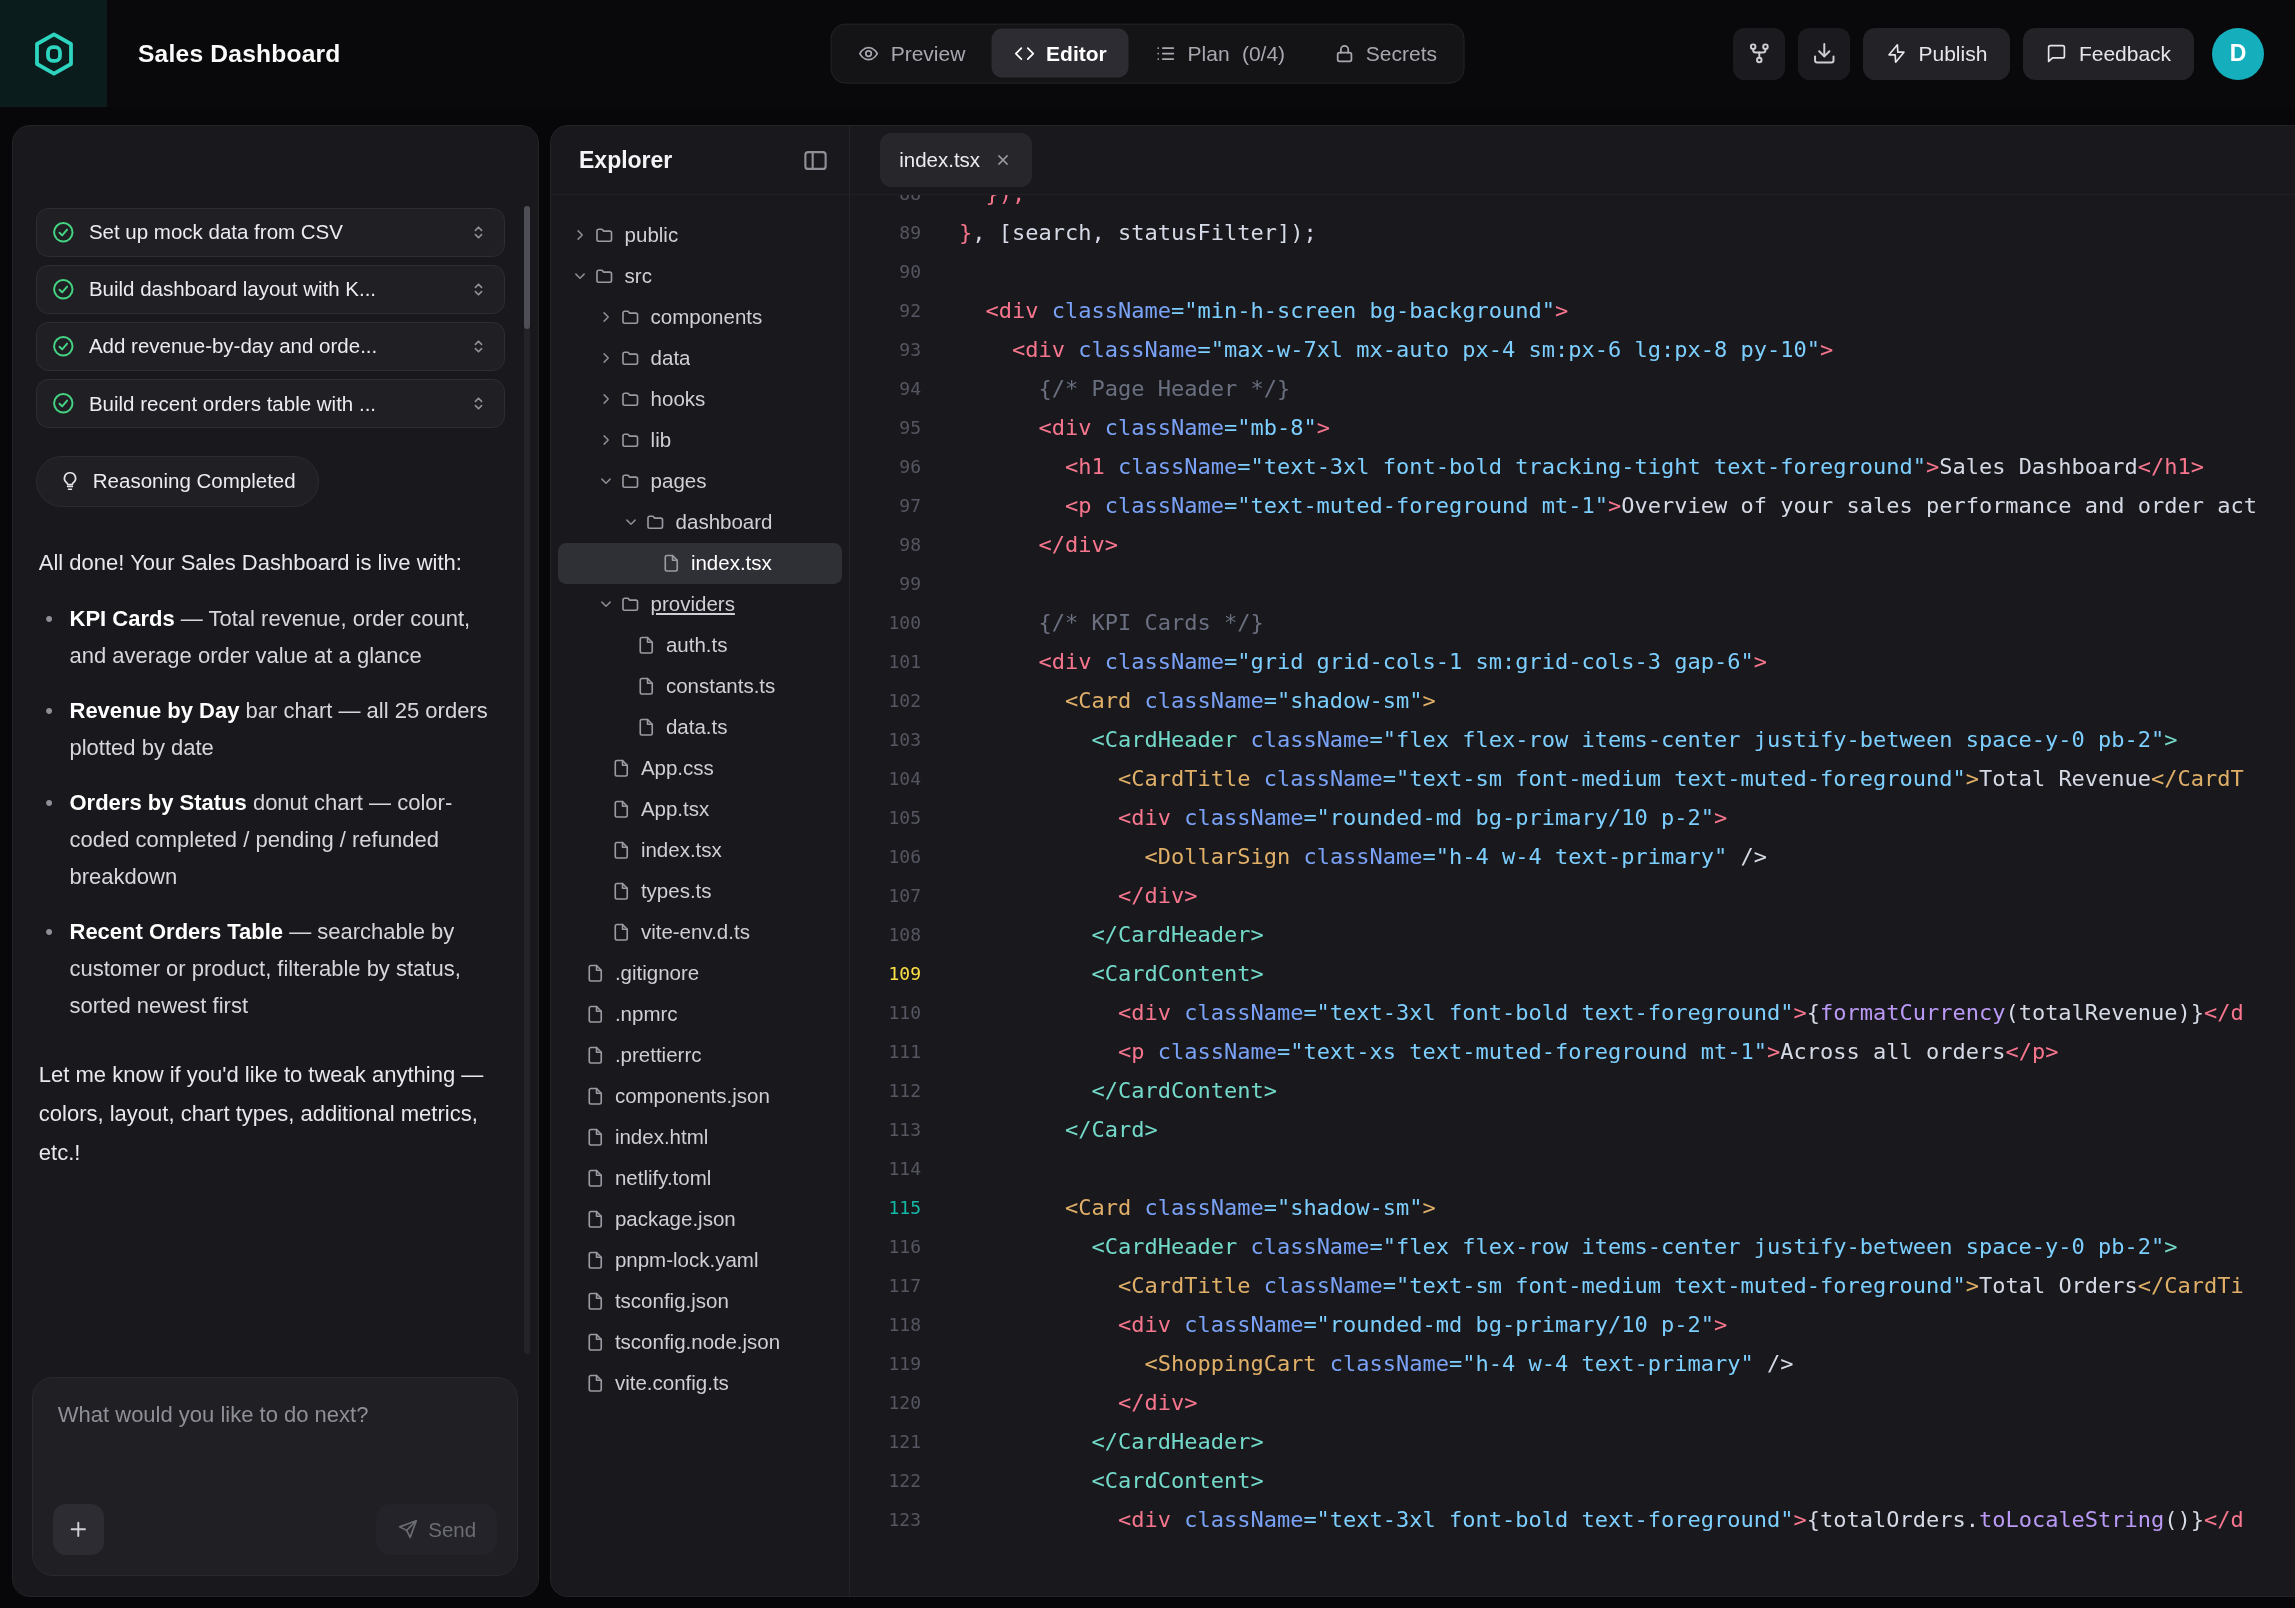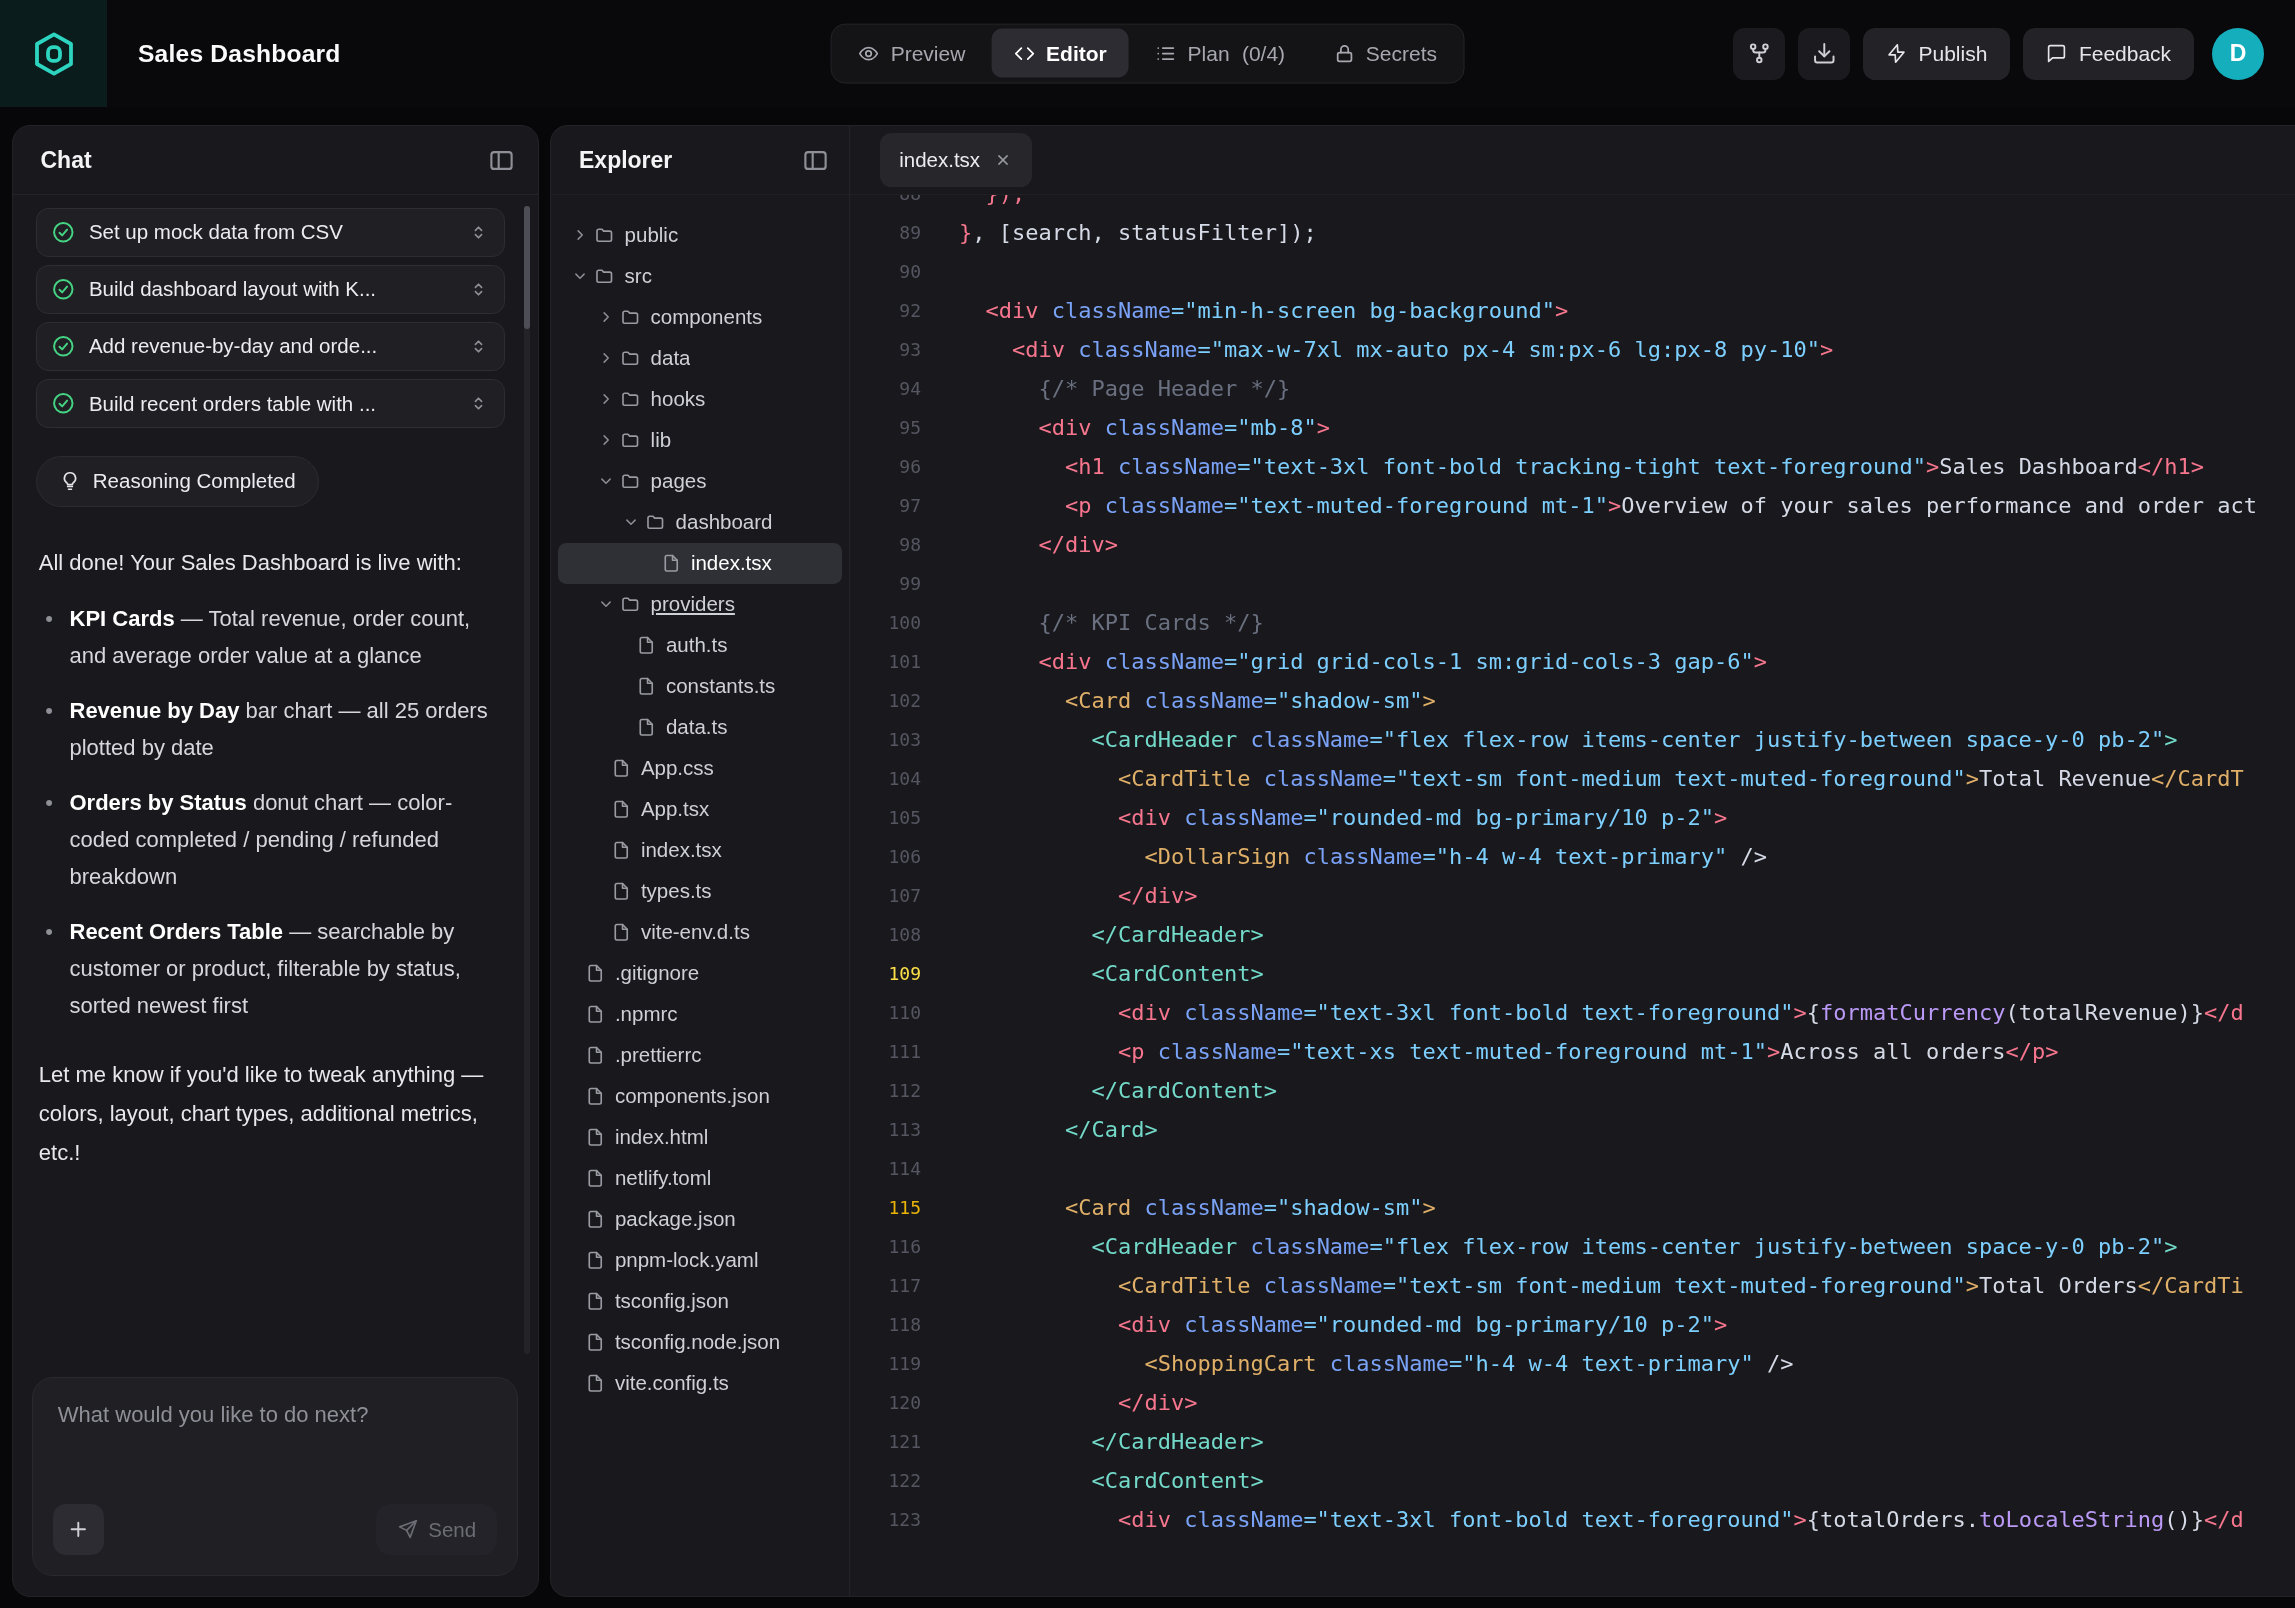--- a/index.html
+++ b/index.html
@@ -176,30 +176,20 @@
               <path d="M21 15a2 2 0 0 1-2 2H7.5L3 21V5a2 2 0 0 1 2-2h14a2 2 0 0 1 2 2z"></path>
             </svg>
           </span>
         <span>Feedback</span>
       </button>
       <div class="avatar">D</div>
     </div>
   </header>
 
   <aside class="chat-panel">
-    <div class="panel-head chat-head">
-      <span class="panel-title">Chat</span>
-      <span class="sp"></span>
-      <span class="icn">
-          <svg viewBox="0 0 24 24" fill="none" stroke="currentColor" stroke-width="1.9" stroke-linecap="round" stroke-linejoin="round">
-            <rect x="3" y="4.5" width="18" height="15" rx="2.5"></rect>
-            <line x1="9.5" y1="4.5" x2="9.5" y2="19.5"></line>
-          </svg>
-        </span>
-    </div>
     <div class="chat-scroll">
       <div id="task-list">
           <div class="task">
             <span class="icn check">
               <svg viewBox="0 0 24 24" fill="none" stroke="currentColor" stroke-width="1.9" stroke-linecap="round" stroke-linejoin="round">
                 <circle cx="12" cy="12" r="9"></circle>
                 <path d="m8.3 12.4 2.6 2.6 4.8-5.6"></path>
               </svg>
             </span>
             <span class="tlabel">Set up mock data from CSV</span>
@@ -666,21 +656,21 @@
             <div class="cl"><span class="ln" style="color: rgb(86, 86, 98);">105</span><span class="lc"><span style="color: rgb(247, 118, 142);">            &lt;div</span><span style="color: rgb(122, 162, 247);"> className</span><span style="color: rgb(125, 207, 255);">="rounded-md bg-primary/10 p-2"</span><span style="color: rgb(247, 118, 142);">&gt;</span></span></div>
             <div class="cl"><span class="ln" style="color: rgb(86, 86, 98);">106</span><span class="lc"><span style="color: rgb(224, 175, 104);">              &lt;DollarSign</span><span style="color: rgb(122, 162, 247);"> className</span><span style="color: rgb(125, 207, 255);">="h-4 w-4 text-primary"</span><span style="color: rgb(213, 218, 230);"> /&gt;</span></span></div>
             <div class="cl"><span class="ln" style="color: rgb(86, 86, 98);">107</span><span class="lc"><span style="color: rgb(247, 118, 142);">            &lt;/div&gt;</span></span></div>
             <div class="cl"><span class="ln" style="color: rgb(86, 86, 98);">108</span><span class="lc"><span style="color: rgb(115, 218, 202);">          &lt;/CardHeader&gt;</span></span></div>
             <div class="cl"><span class="ln" style="color: #fde047; text-align: right;">109</span><span class="lc"><span style="color: rgb(115, 218, 202);">          &lt;CardContent&gt;</span></span></div>
             <div class="cl"><span class="ln" style="color: rgb(86, 86, 98);">110</span><span class="lc"><span style="color: rgb(247, 118, 142);">            &lt;div</span><span style="color: rgb(122, 162, 247);"> className</span><span style="color: rgb(125, 207, 255);">="text-3xl font-bold text-foreground"</span><span style="color: rgb(247, 118, 142);">&gt;</span><span style="color: rgb(213, 218, 230);">{</span><span style="color: rgb(187, 154, 247);">formatCurrency</span><span style="color: rgb(213, 218, 230);">(totalRevenue)}</span><span style="color: rgb(247, 118, 142);">&lt;/d</span></span></div>
             <div class="cl"><span class="ln" style="color: rgb(86, 86, 98);">111</span><span class="lc"><span style="color: rgb(247, 118, 142);">            &lt;p</span><span style="color: rgb(122, 162, 247);"> className</span><span style="color: rgb(125, 207, 255);">="text-xs text-muted-foreground mt-1"</span><span style="color: rgb(247, 118, 142);">&gt;</span><span style="color: rgb(213, 218, 230);">Across all orders</span><span style="color: rgb(247, 118, 142);">&lt;/p&gt;</span></span></div>
             <div class="cl"><span class="ln" style="color: rgb(86, 86, 98);">112</span><span class="lc"><span style="color: rgb(115, 218, 202);">          &lt;/CardContent&gt;</span></span></div>
             <div class="cl"><span class="ln" style="color: rgb(86, 86, 98);">113</span><span class="lc"><span style="color: rgb(115, 218, 202);">        &lt;/Card&gt;</span></span></div>
             <div class="cl"><span class="ln" style="color: rgb(86, 86, 98);">114</span><span class="lc"></span></div>
-            <div class="cl"><span class="ln" style="color: #eab308;">115</span><span class="lc"><span style="color: rgb(224, 175, 104);">        &lt;Card</span><span style="color: rgb(122, 162, 247);"> className</span><span style="color: rgb(125, 207, 255);">="shadow-sm"</span><span style="color: rgb(224, 175, 104);">&gt;</span></span></div>
+            <div class="cl"><span class="ln" style="color: #14b8a6;">115</span><span class="lc"><span style="color: rgb(224, 175, 104);">        &lt;Card</span><span style="color: rgb(122, 162, 247);"> className</span><span style="color: rgb(125, 207, 255);">="shadow-sm"</span><span style="color: rgb(224, 175, 104);">&gt;</span></span></div>
             <div class="cl"><span class="ln" style="color: rgb(86, 86, 98);">116</span><span class="lc"><span style="color: rgb(115, 218, 202);">          &lt;CardHeader</span><span style="color: rgb(122, 162, 247);"> className</span><span style="color: rgb(125, 207, 255);">="flex flex-row items-center justify-between space-y-0 pb-2"</span><span style="color: rgb(115, 218, 202);">&gt;</span></span></div>
             <div class="cl"><span class="ln" style="color: rgb(86, 86, 98);">117</span><span class="lc"><span style="color: rgb(224, 175, 104);">            &lt;CardTitle</span><span style="color: rgb(122, 162, 247);"> className</span><span style="color: rgb(125, 207, 255);">="text-sm font-medium text-muted-foreground"</span><span style="color: rgb(224, 175, 104);">&gt;</span><span style="color: rgb(213, 218, 230);">Total Orders</span><span style="color: rgb(224, 175, 104);">&lt;/CardTi</span></span></div>
             <div class="cl"><span class="ln" style="color: rgb(86, 86, 98);">118</span><span class="lc"><span style="color: rgb(247, 118, 142);">            &lt;div</span><span style="color: rgb(122, 162, 247);"> className</span><span style="color: rgb(125, 207, 255);">="rounded-md bg-primary/10 p-2"</span><span style="color: rgb(247, 118, 142);">&gt;</span></span></div>
             <div class="cl"><span class="ln" style="color: rgb(86, 86, 98);">119</span><span class="lc"><span style="color: rgb(224, 175, 104);">              &lt;ShoppingCart</span><span style="color: rgb(122, 162, 247);"> className</span><span style="color: rgb(125, 207, 255);">="h-4 w-4 text-primary"</span><span style="color: rgb(213, 218, 230);"> /&gt;</span></span></div>
             <div class="cl"><span class="ln" style="color: rgb(86, 86, 98);">120</span><span class="lc"><span style="color: rgb(247, 118, 142);">            &lt;/div&gt;</span></span></div>
             <div class="cl"><span class="ln" style="color: rgb(86, 86, 98);">121</span><span class="lc"><span style="color: rgb(115, 218, 202);">          &lt;/CardHeader&gt;</span></span></div>
             <div class="cl"><span class="ln" style="color: rgb(86, 86, 98);">122</span><span class="lc"><span style="color: rgb(115, 218, 202);">          &lt;CardContent&gt;</span></span></div>
             <div class="cl"><span class="ln" style="color: rgb(86, 86, 98);">123</span><span class="lc"><span style="color: rgb(247, 118, 142);">            &lt;div</span><span style="color: rgb(122, 162, 247);"> className</span><span style="color: rgb(125, 207, 255);">="text-3xl font-bold text-foreground"</span><span style="color: rgb(247, 118, 142);">&gt;</span><span style="color: rgb(213, 218, 230);">{</span><span style="color: rgb(213, 218, 230);">totalOrders.</span><span style="color: rgb(187, 154, 247);">toLocaleString</span><span style="color: rgb(213, 218, 230);">()}</span><span style="color: rgb(247, 118, 142);">&lt;/d</span></span></div>
           </div>
       </div>

